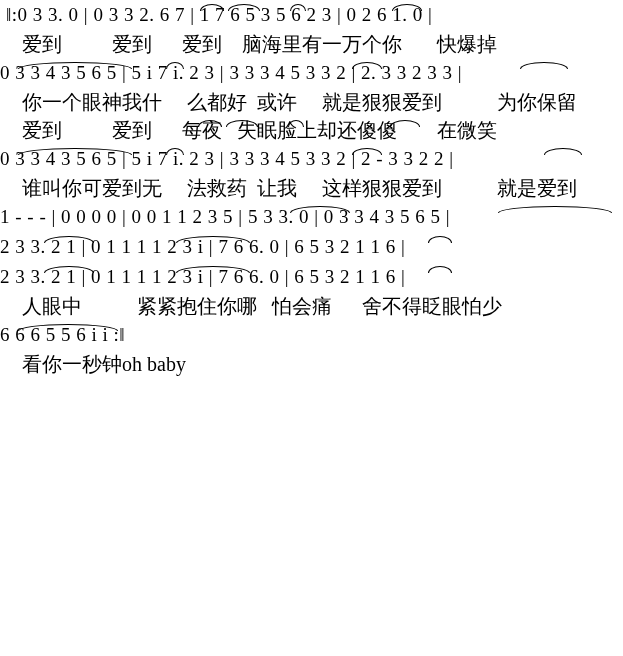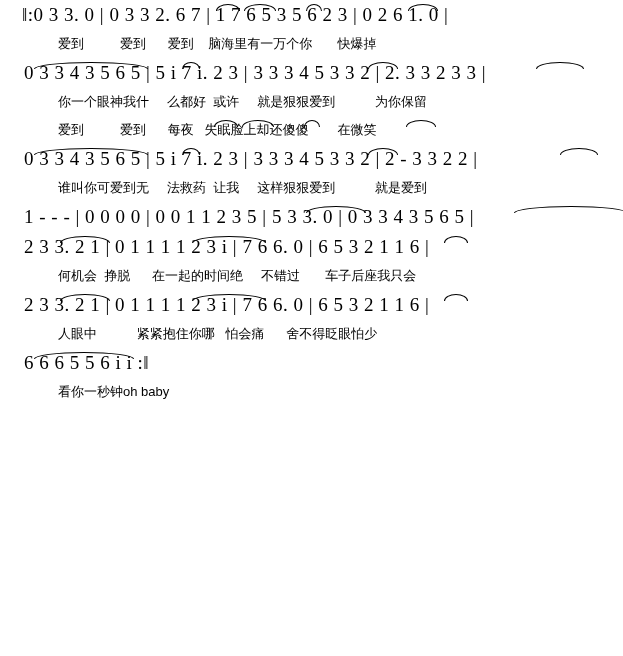--- a/index.html
+++ b/index.html
@@ -12,40 +12,39 @@
     height: 656px;
     font-family: "Liberation Serif", serif;
     color: #000000;
     overflow: hidden;
   }
   .sheet {
     position: relative;
     width: 587px;
     height: 656px;
     padding: 0;
-    margin-left: 16px;
   }
   .line {
     position: relative;
     width: 623px;
   }
   .notes {
     font-family: "Liberation Serif", serif;
     font-size: 19px;
     letter-spacing: 0.5px;
     white-space: pre;
-    padding-left: 8px;
+    padding-left: 0;
     line-height: 30px;
     height: 30px;
   }
   .lyrics {
-    font-family: Liberation Sans, sans-serif;
-    font-size: 13px;
+    font-family: Liberation Serif, serif;
+    font-size: 20px;
     white-space: pre;
-    padding-left: 42px;
+    padding-left: 22px;
     line-height: 28px;
     height: 28px;
   }
   .sheet > .line:first-child .notes { padding-left: 6px; }
 
   
   .tie {
     position: absolute;
     border-top: 1.3px solid #000;
     border-left: 1.3px solid #000;
@@ -99,21 +98,20 @@
     <div class="tie" style="left:290px; top:4px; width:58px;"></div>
     <div class="tie" style="left:498px; top:4px; width:112px;"></div>
     <div class="notes">1 - - - | 0 0 0 0 | 0 0 1 1 2 3 5 | 5 3 3. 0 | 0 3 3 4 3 5 6 5 |</div>
   </div>
 
   <div class="line">
     <div class="tie" style="left:44px; top:4px; width:48px;"></div>
     <div class="tie" style="left:176px; top:4px; width:72px;"></div>
     <div class="tie" style="left:428px; top:4px; width:22px;"></div>
     <div class="notes">2 3 3. 2 1 | 0 1 1 1 1 2 3 i | 7 6 6. 0 | 6 5 3 2 1 1 6 |</div>
-    <div class="lyrics">何机会  挣脱      在一起的时间绝     不错过       车子后座我只会</div>
   </div>
 
 
   <div class="line">
     <div class="tie" style="left:44px; top:4px; width:48px;"></div>
     <div class="tie" style="left:176px; top:4px; width:72px;"></div>
     <div class="tie" style="left:428px; top:4px; width:22px;"></div>
     <div class="notes">2 3 3. 2 1 | 0 1 1 1 1 2 3 i | 7 6 6. 0 | 6 5 3 2 1 1 6 |</div>
     <div class="lyrics">人眼中           紧紧抱住你哪   怕会痛      舍不得眨眼怕少</div>
   </div>

